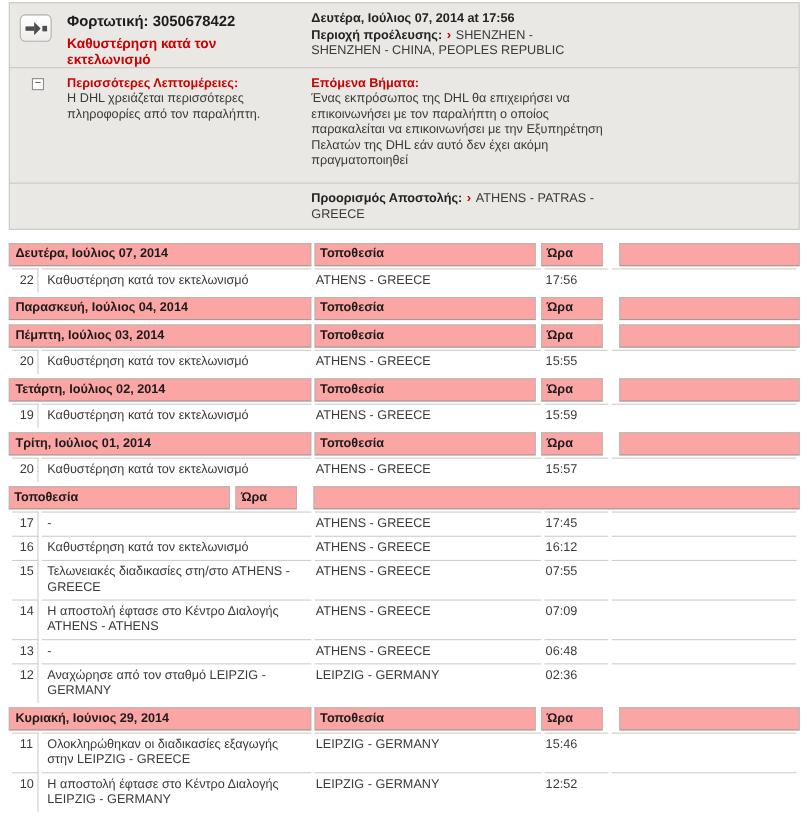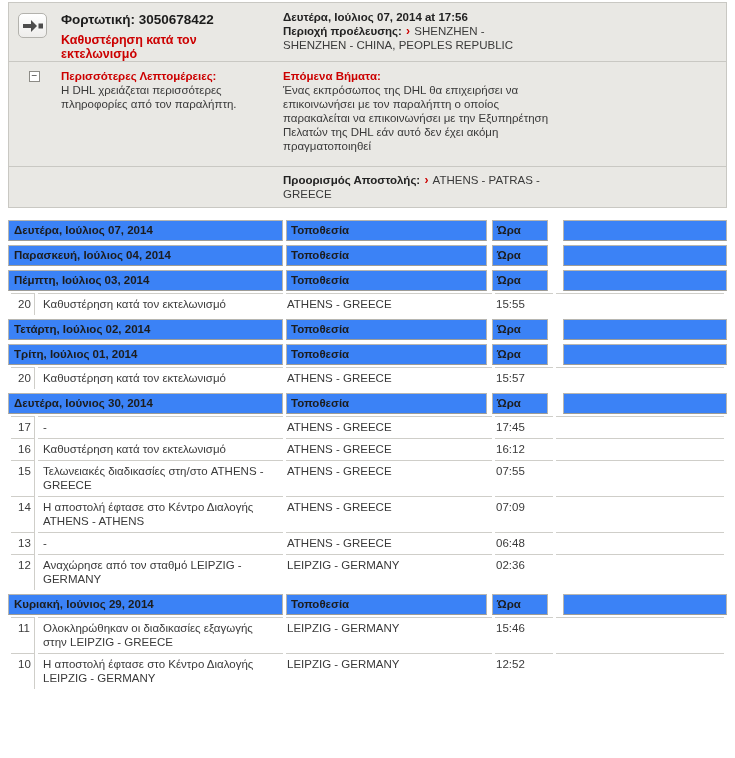--- a/index.html
+++ b/index.html
@@ -54,21 +54,21 @@
     font-size: 10px; line-height: 8px;
     text-align: center;
     cursor: pointer;
   }
 
   
   .results { margin: 12px 8px 0 8px; width: 719px; }
   .group { margin-bottom: 4px; }
   .ghead { display: flex; }
   .hbox {
-    background: #3b82f6;
+    background: #fca5a5;
     border: 1px solid #b7b6b1;
     border-bottom-color: #9d9c97;
     height: 21px;
     font-size: 11.5px;
     font-weight: bold;
     color: #1c1c1c;
     padding: 3px 0 0 5px;
     overflow: hidden;
   }
   .hdate  { width: 275px; margin-right: 3px; }
@@ -159,20 +159,31 @@
   </div>
 
   <div class="results">
   <div class="group">
     <div class="ghead">
       <div class="hbox hdate">Δευτέρα, Ιούλιος 07, 2014</div>
       <div class="hbox hloc">Τοποθεσία</div>
       <div class="hbox htime">Ώρα</div>
       <div class="hbox hempty"></div>
     </div>
+    <table class="rows">
+          <tbody>
+  <tr>
+    <td class="num">22</td>
+    <td class="desc">Καθυστέρηση κατά τον εκτελωνισμό</td>
+    <td class="loc">ATHENS - GREECE</td>
+    <td class="time">17:56</td>
+    <td class="fill"></td>
+  </tr>
+</tbody>
+        </table>
   </div>
 
   <div class="group">
     <div class="ghead">
       <div class="hbox hdate">Παρασκευή, Ιούλιος 04, 2014</div>
       <div class="hbox hloc">Τοποθεσία</div>
       <div class="hbox htime">Ώρα</div>
       <div class="hbox hempty"></div>
     </div>
   </div>
@@ -197,20 +208,31 @@
         </table>
   </div>
 
   <div class="group">
     <div class="ghead">
       <div class="hbox hdate">Τετάρτη, Ιούλιος 02, 2014</div>
       <div class="hbox hloc">Τοποθεσία</div>
       <div class="hbox htime">Ώρα</div>
       <div class="hbox hempty"></div>
     </div>
+    <table class="rows">
+          <tbody>
+  <tr>
+    <td class="num">19</td>
+    <td class="desc">Καθυστέρηση κατά τον εκτελωνισμό</td>
+    <td class="loc">ATHENS - GREECE</td>
+    <td class="time">15:59</td>
+    <td class="fill"></td>
+  </tr>
+</tbody>
+        </table>
   </div>
 
   <div class="group">
     <div class="ghead">
       <div class="hbox hdate">Τρίτη, Ιούλιος 01, 2014</div>
       <div class="hbox hloc">Τοποθεσία</div>
       <div class="hbox htime">Ώρα</div>
       <div class="hbox hempty"></div>
     </div>
     <table class="rows">
@@ -221,21 +243,20 @@
     <td class="loc">ATHENS - GREECE</td>
     <td class="time">15:57</td>
     <td class="fill"></td>
   </tr>
 </tbody>
         </table>
   </div>
 
   <div class="group">
     <div class="ghead">
-      <div class="hbox hdate">Δευτέρα, Ιούνιος 30, 2014</div>
       <div class="hbox hloc">Τοποθεσία</div>
       <div class="hbox htime">Ώρα</div>
       <div class="hbox hempty"></div>
     </div>
     <table class="rows">
           <tbody>
   <tr>
     <td class="num">17</td>
     <td class="desc">-</td>
     <td class="loc">ATHENS - GREECE</td>

